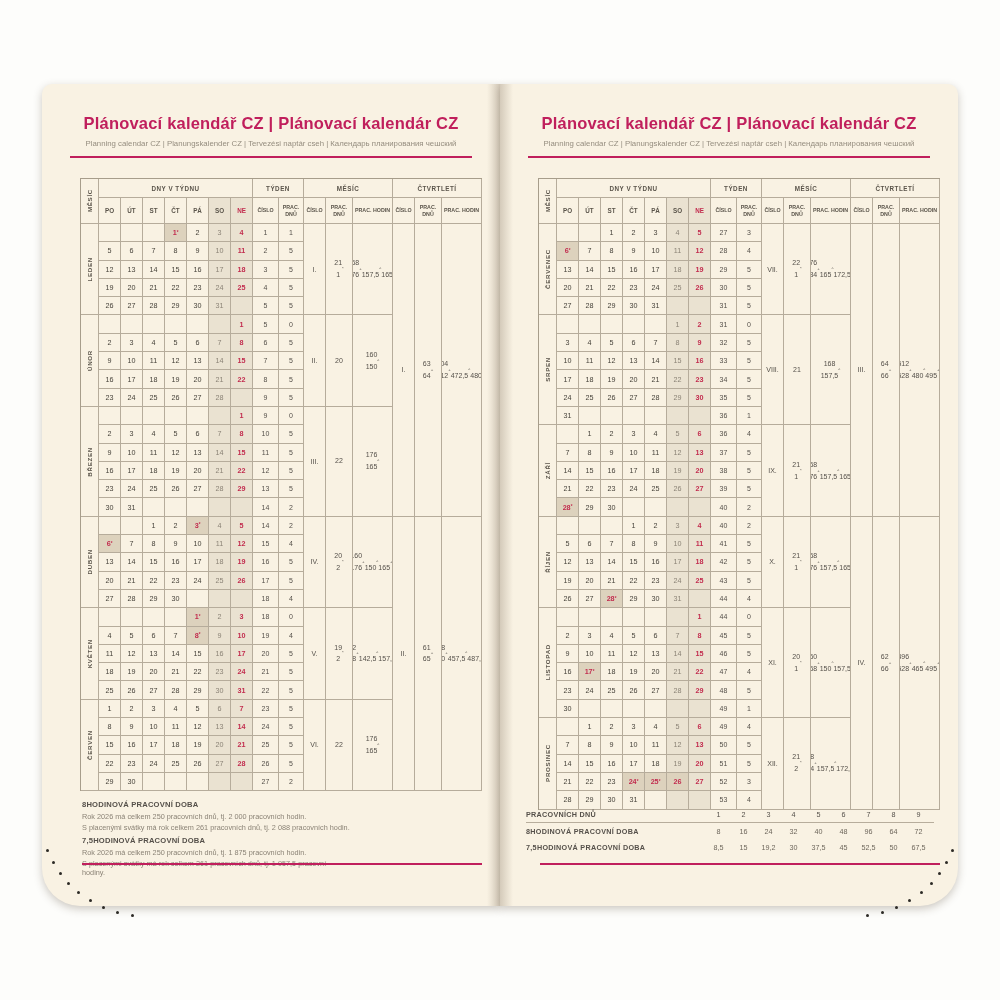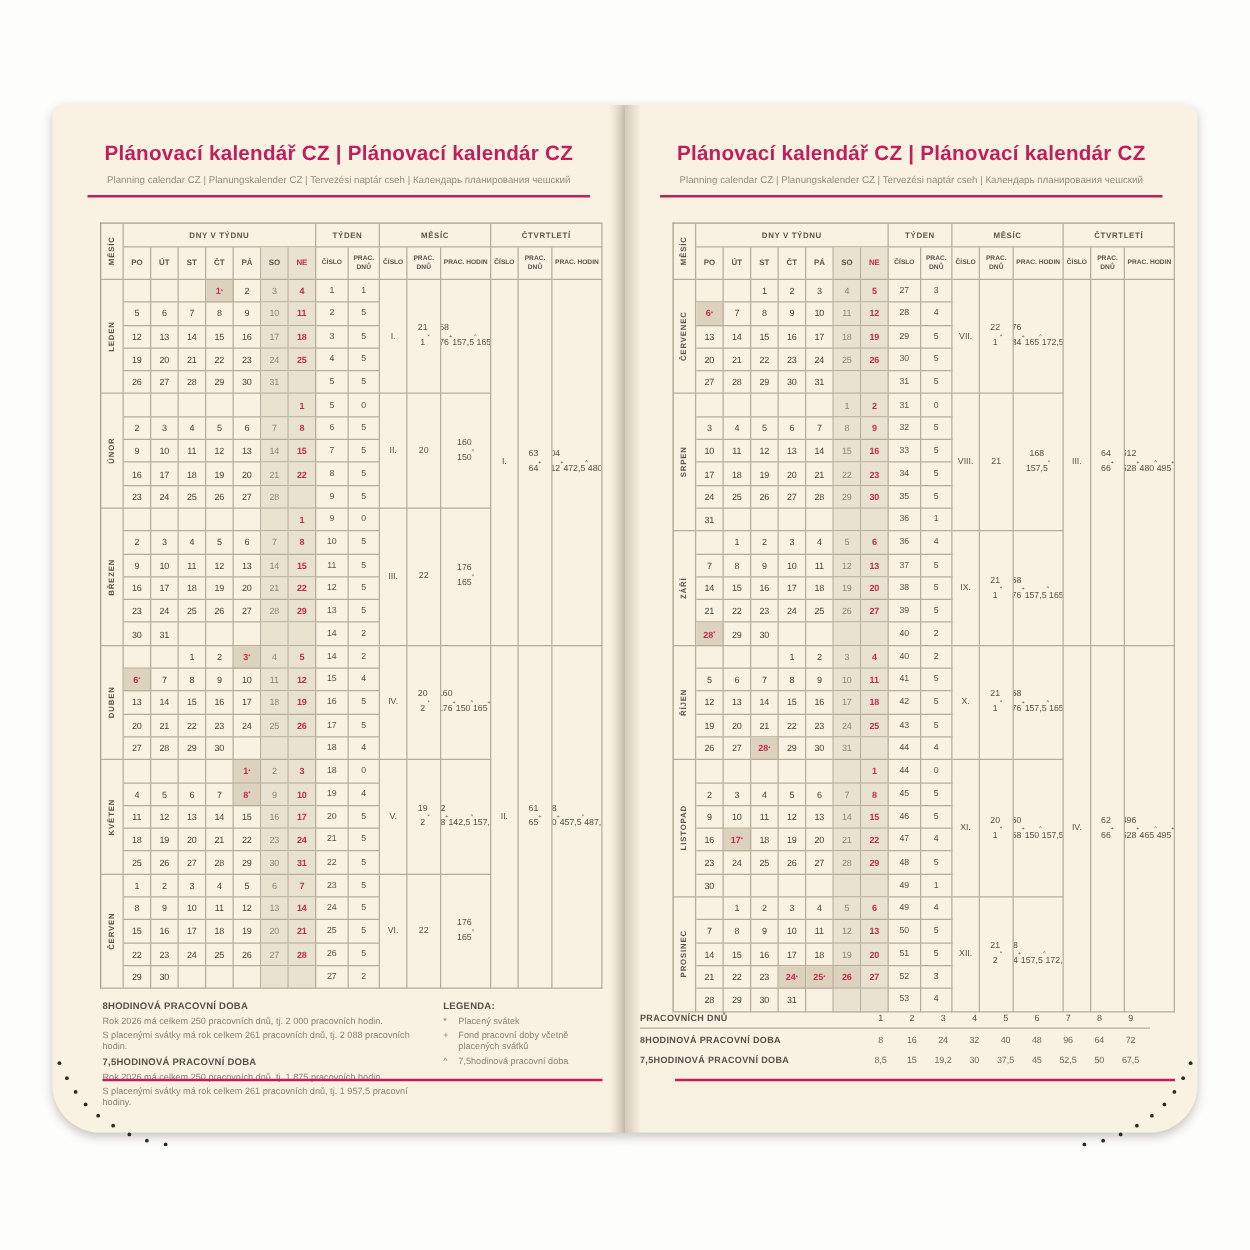--- a/index.html
+++ b/index.html
@@ -41,21 +41,21 @@
   .foot-left{position:absolute;left:40px;top:712px;width:402px;display:flex;}
   .fl-col{width:268px;}
   .fl-h{font-size:7.6px;font-weight:700;color:#55504a;margin-top:4px;letter-spacing:.2px;}
   .fl-t{font-size:7.3px;color:#8b8376;margin-top:2.5px;}
   .fl-legend{width:130px;padding-left:6px;}
   .lg-row{display:flex;font-size:7.3px;color:#8b8376;margin-top:2.5px;}
   .lg-sym{width:12px;flex:none;}
   .lg-txt{flex:1;}
   .bottom-rule{position:absolute;left:40px;top:779px;width:400px;height:1.5px;background:#c01f5c;}
 
-  .foot-right{position:absolute;left:12px;top:722px;width:408px;}
+  .foot-right{position:absolute;left:26px;top:722px;width:408px;}
   .fr-row{display:flex;align-items:center;height:16px;}
   .fr-row.head{border-bottom:1px solid #b7ad9c;}
   .fr-label{width:180px;font-size:7.2px;font-weight:700;color:#55504a;letter-spacing:.3px;}
   .fr-val{width:25px;text-align:center;font-size:7.2px;color:#6e675c;}
   .fr-row.head .fr-val{color:#55504a;}
 
   .stitch{position:absolute;z-index:3;}
   .dot{position:absolute;width:3px;height:3px;border-radius:50%;background:#2c2a26;}
 </style>
 </head>
@@ -413,35 +413,20 @@
       <div class="c sum" style="grid-area: 19 / 16 / 34 / 17;">488<br>520<sup>+</sup><br>457,5<sup>^</sup><br>487,5<sup>+^</sup></div>
     </div>
   <div class="foot-left">
     <div class="fl-col">
       <div class="fl-h">8HODINOVÁ PRACOVNÍ DOBA</div>
       <div class="fl-t">Rok 2026 má celkem 250 pracovních dnů, tj. 2 000 pracovních hodin.</div>
       <div class="fl-t">S placenými svátky má rok celkem 261 pracovních dnů, tj. 2 088 pracovních hodin.</div>
       <div class="fl-h">7,5HODINOVÁ PRACOVNÍ DOBA</div>
       <div class="fl-t">Rok 2026 má celkem 250 pracovních dnů, tj. 1 875 pracovních hodin.</div>
       <div class="fl-t">S placenými svátky má rok celkem 261 pracovních dnů, tj. 1 957,5 pracovní hodiny.</div>
-    </div>
-    <div class="fl-legend">
-      <div class="fl-h">LEGENDA:</div>
-      <div class="lg-row">
-        <span class="lg-sym">*</span>
-        <span class="lg-txt">Placený svátek</span>
-      </div>
-      <div class="lg-row">
-        <span class="lg-sym">+</span>
-        <span class="lg-txt">Fond pracovní doby včetně placených svátků</span>
-      </div>
-      <div class="lg-row">
-        <span class="lg-sym">^</span>
-        <span class="lg-txt">7,5hodinová pracovní doba</span>
-      </div>
     </div>
   </div>
   <div class="bottom-rule"></div>
 </div>
 
 <div class="page right">
   <div class="pg-head">
     <div class="pg-title">Plánovací kalendář CZ | Plánovací kalendár CZ</div>
     <div class="pg-sub">Planning calendar CZ | Planungskalender CZ | Tervezési naptár cseh | Календарь планирования чешский</div>
     <div class="pg-rule"></div>

